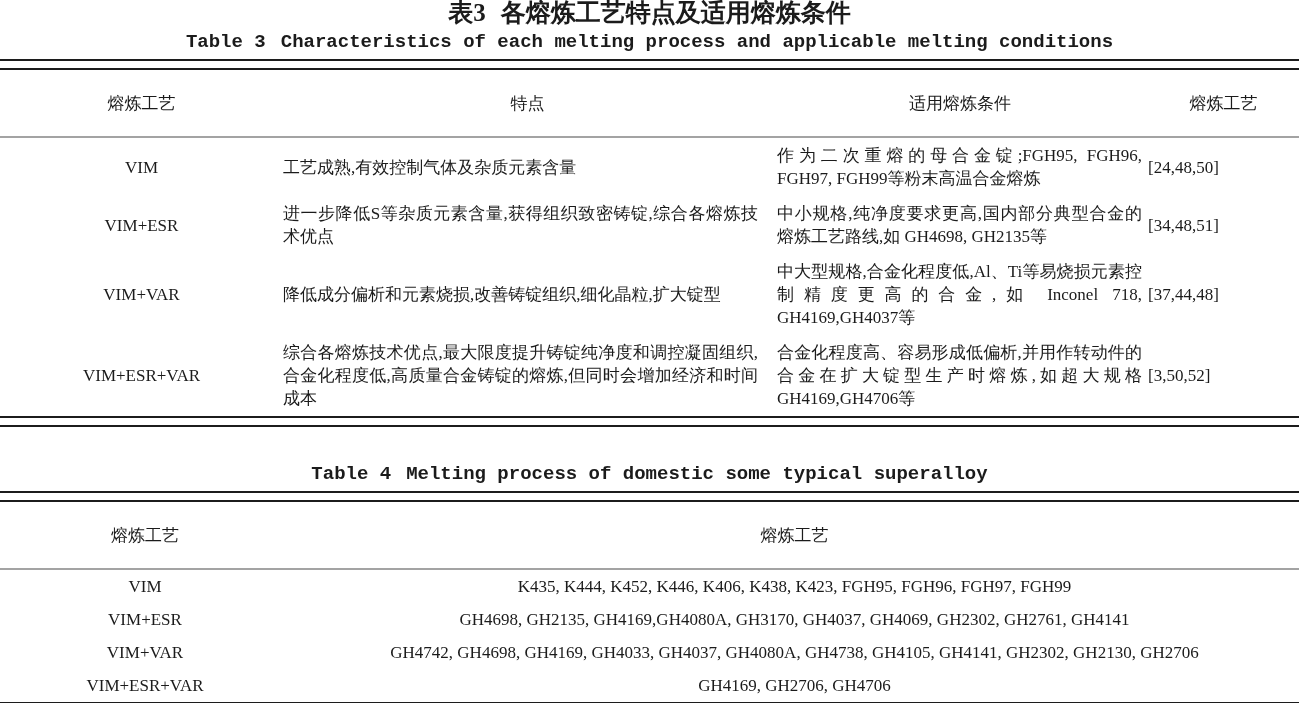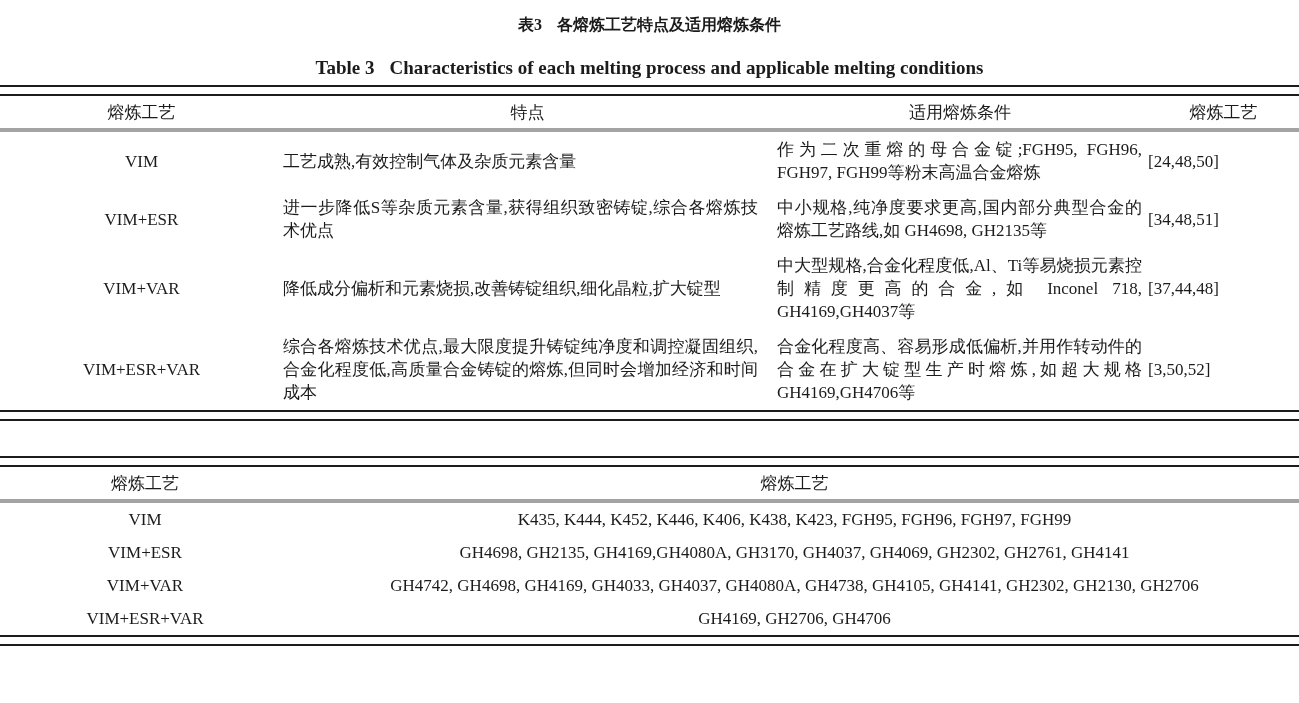--- a/index.html
+++ b/index.html
@@ -6,44 +6,44 @@
   .page {
     position: relative;
     width: 1299px;
     height: 703px;
     background: #ffffff;
     color: #1b1b1b;
     font-family: "Liberation Serif", "DejaVu Serif", serif;
     overflow: hidden;
   }
   .caption { text-align: center; font-weight: bold; }
-  .caption-zh { margin-top: 12px; font-size: 16px; line-height: 26px; }
-  .caption-en { margin-top: 18px; font-size: 19px; line-height: 24px; }
+  .caption-zh { font-size: 25px; line-height: 26px; }
+  .caption-en { margin-top: 4px; font-size: 19px; line-height: 24px; font-family: Liberation Mono, monospace; }
   .cap-label { margin-right: 15px; }
   .rule-double {
     height: 7px;
     border-top: 2px solid #1c1c1c;
     border-bottom: 2px solid #1c1c1c;
   }
   .rule-t3-top, .rule-t4-top { margin-top: 5px; }
   .t4-block { margin-top: 35px; }
   table {
     width: 1299px;
     table-layout: fixed;
     border-collapse: collapse;
     font-size: 17px;
     line-height: 23px;
   }
   thead th {
     font-weight: normal;
     height: 32px;
     text-align: center;
     vertical-align: middle;
-    border-bottom: 4px solid #a3a3a3;
-    padding: 0;
+    border-bottom: 2px solid #a3a3a3;
+    padding: 17px;
   }
   tbody td { vertical-align: middle; }
   .t3 tbody td { padding: 6px 0; }
   .t3 .c-proc { text-align: center; }
   .t3 .c-feat { text-align: justify; padding-right: 14px; }
   .t3 .c-cond { text-align: justify; padding-left: 5px; padding-right: 6px; }
   .t3 .c-ref  { text-align: left; }
   .t4 tbody td { height: 33px; padding: 0; text-align: center; }
 </style>
 </head>
@@ -99,20 +99,23 @@
         <td class="c-feat">综合各熔炼技术优点,最大限度提升铸锭纯净度和调控凝固组织,合金化程度低,高质量合金铸锭的熔炼,但同时会增加经济和时间成本</td>
         <td class="c-cond">合金化程度高、容易形成低偏析,并用作转动件的合金在扩大锭型生产时熔炼,如超大规格 GH4169,GH4706等</td>
         <td class="c-ref">[3,50,52]</td>
       </tr>
     </tbody>
   </table>
 
   <div class="rule-double"></div>
 
   <div class="t4-block">
+    <div class="caption caption-en">
+      <span class="cap-label">Table 4</span><span>Melting process of domestic some typical superalloy</span>
+    </div>
 
     <div class="rule-double rule-t4-top"></div>
 
     <table class="t4">
       <colgroup>
         <col style="width:290px">
           <col style="width:1009px">
       </colgroup>
       <thead>
         <tr>

